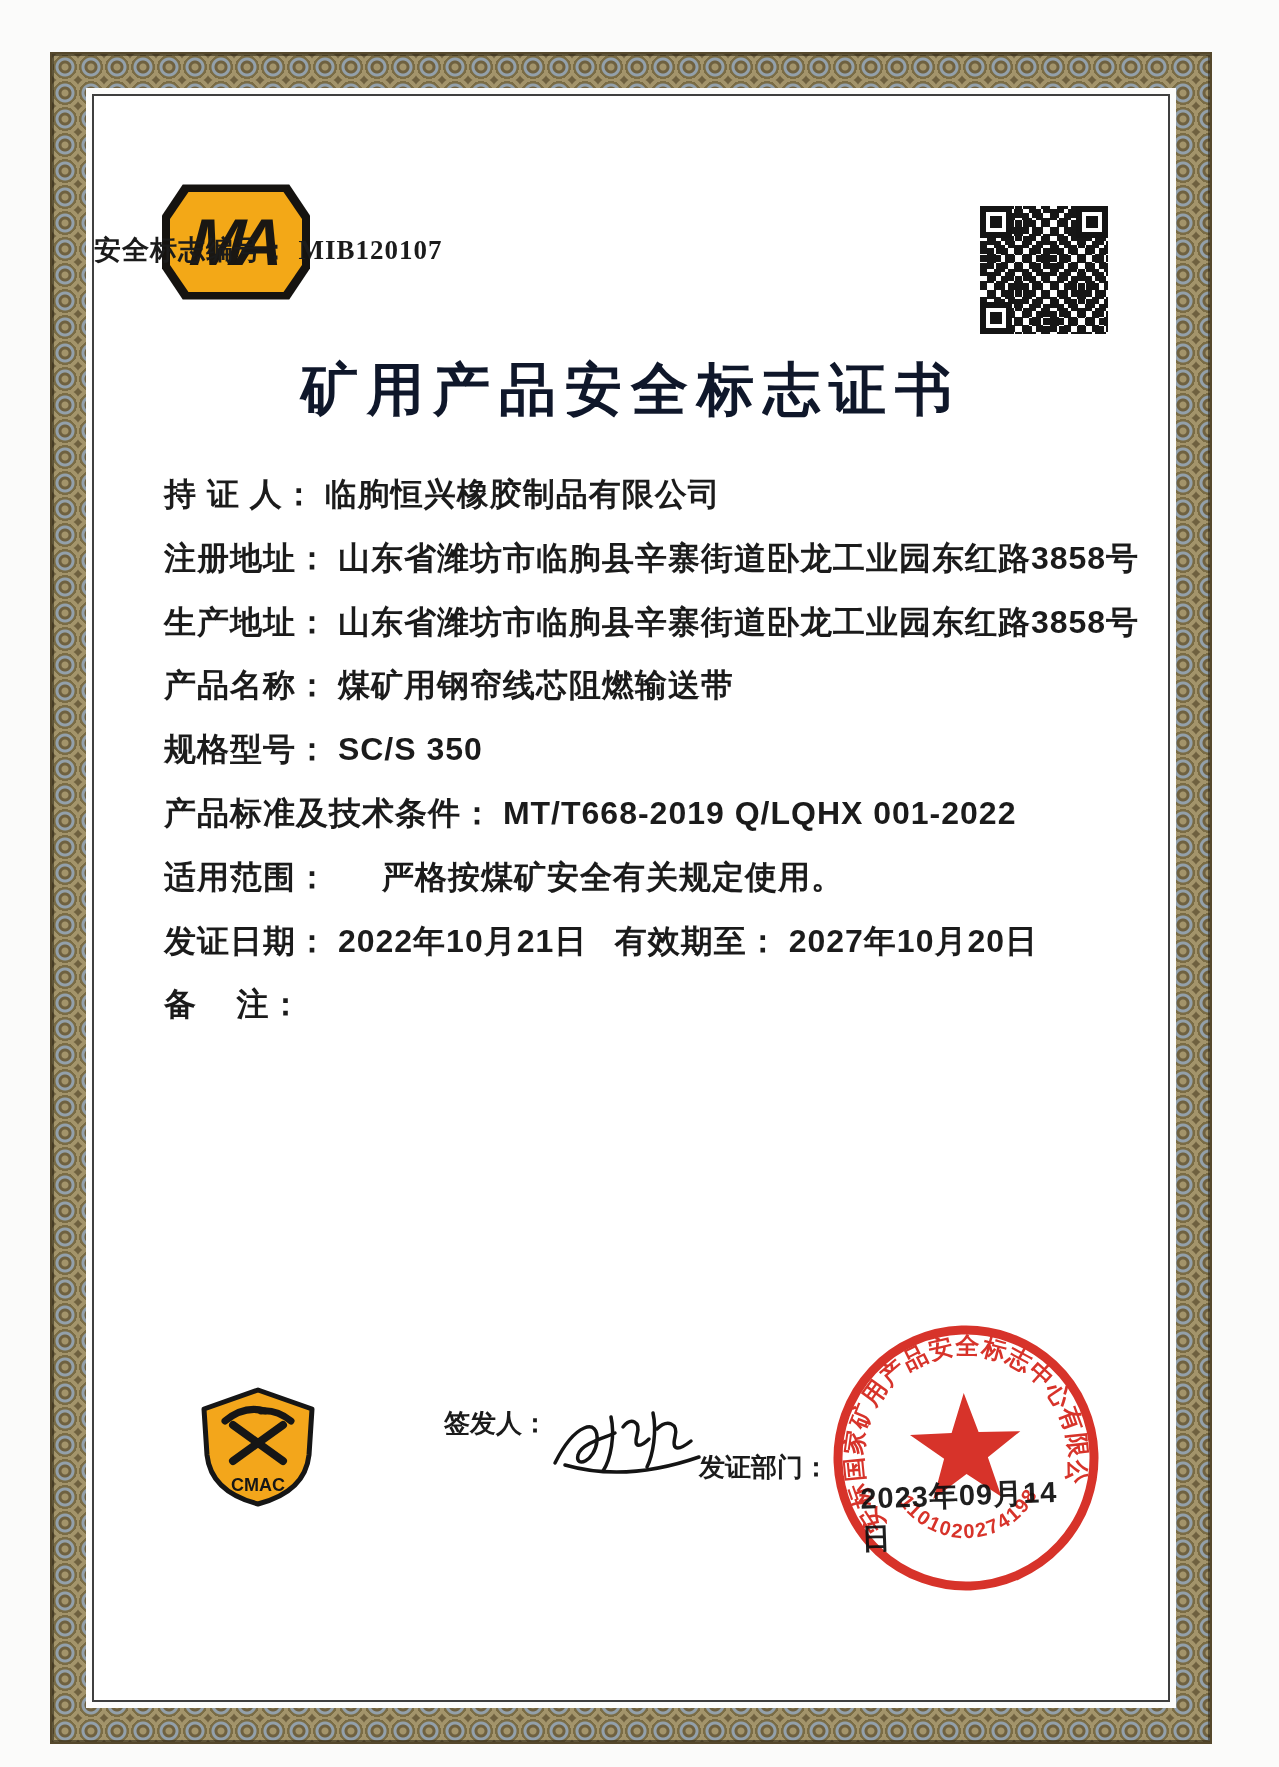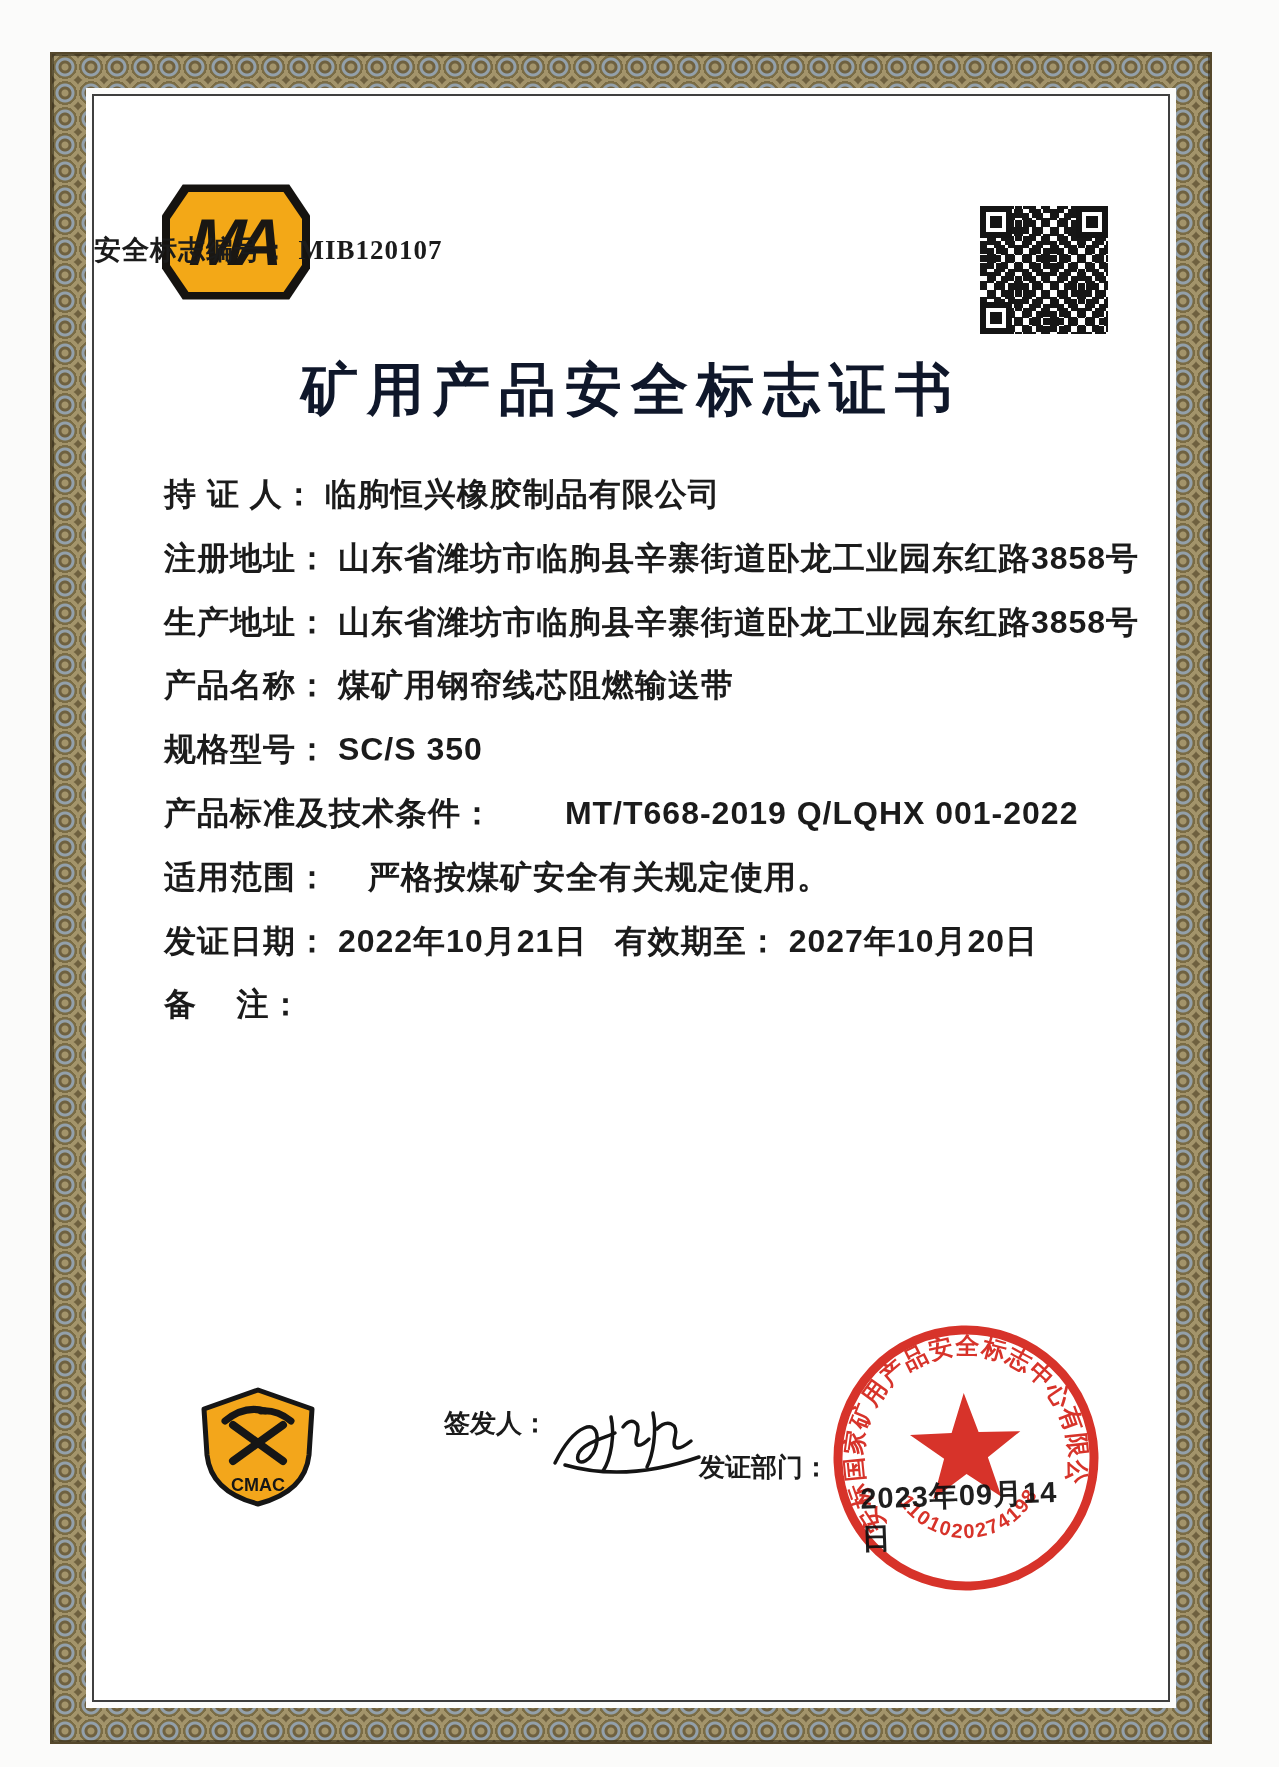--- a/index.html
+++ b/index.html
@@ -65,22 +65,22 @@
   .title{
     position:absolute;left:0;top:256px;width:100%;text-align:center;
     font-family:"Liberation Serif","DejaVu Serif",serif;
     font-size:57px;font-weight:900;letter-spacing:9px;color:#0f172a;
   }
   
   .fields{position:absolute;left:70px;top:380px;width:960px;font-size:32px;font-weight:bold;}
   .frow{margin-bottom:27px;line-height:1.15;white-space:nowrap;}
   .flabel{display:inline-block;min-width:143px;letter-spacing:1px;}
   .fvalue{letter-spacing:1px;}
-  .gap-lg{margin-left:62px;}
-  .gap-md{margin-left:30px;}
+  .gap-lg{}
+  .gap-md{margin-left:44px;}
   .dates .iv{display:inline-block;min-width:268px;}
   .remark-label{white-space:pre;}
   
   .statement{
     position:absolute;left:58px;top:1096px;width:938px;
     font-size:24px;font-weight:bold;line-height:37px;text-align:justify;
     text-indent:2em;letter-spacing:.5px;
   }
   
   .cmac{position:absolute;left:103px;top:1289px;width:122px;height:122px;}

